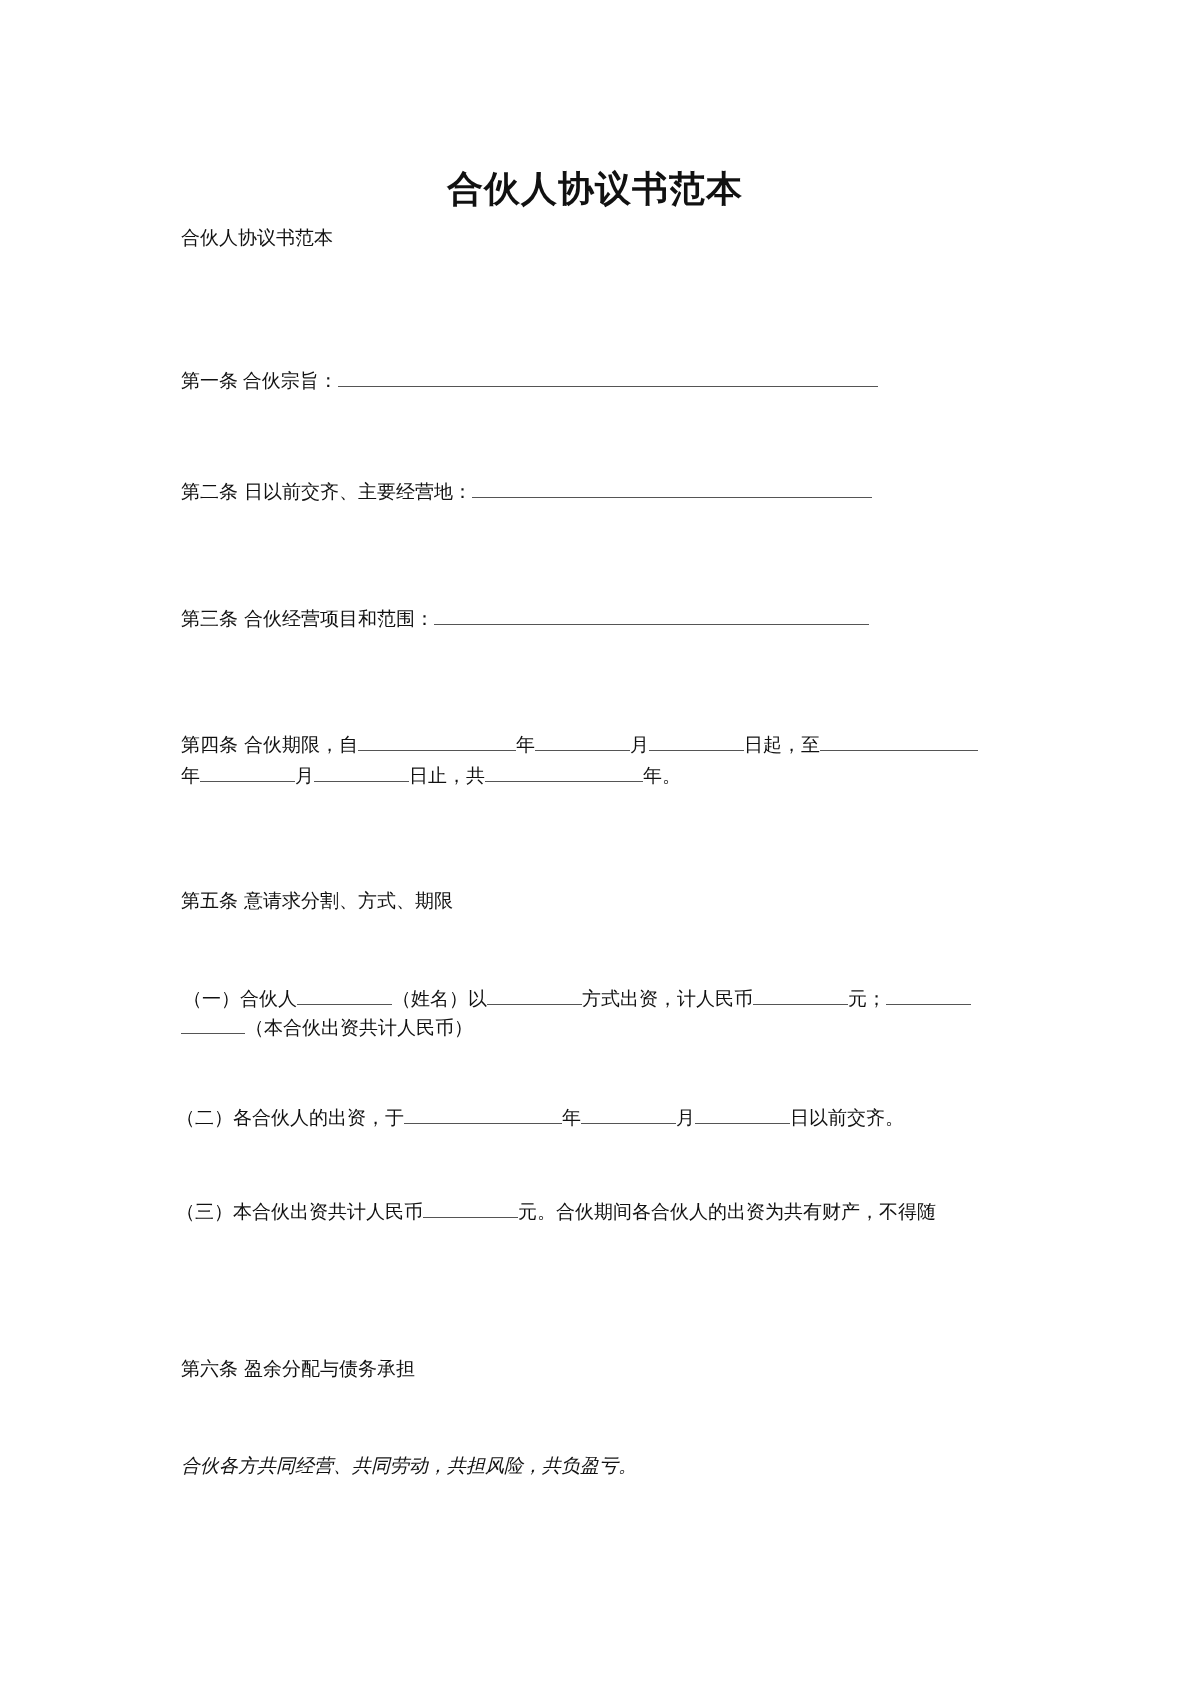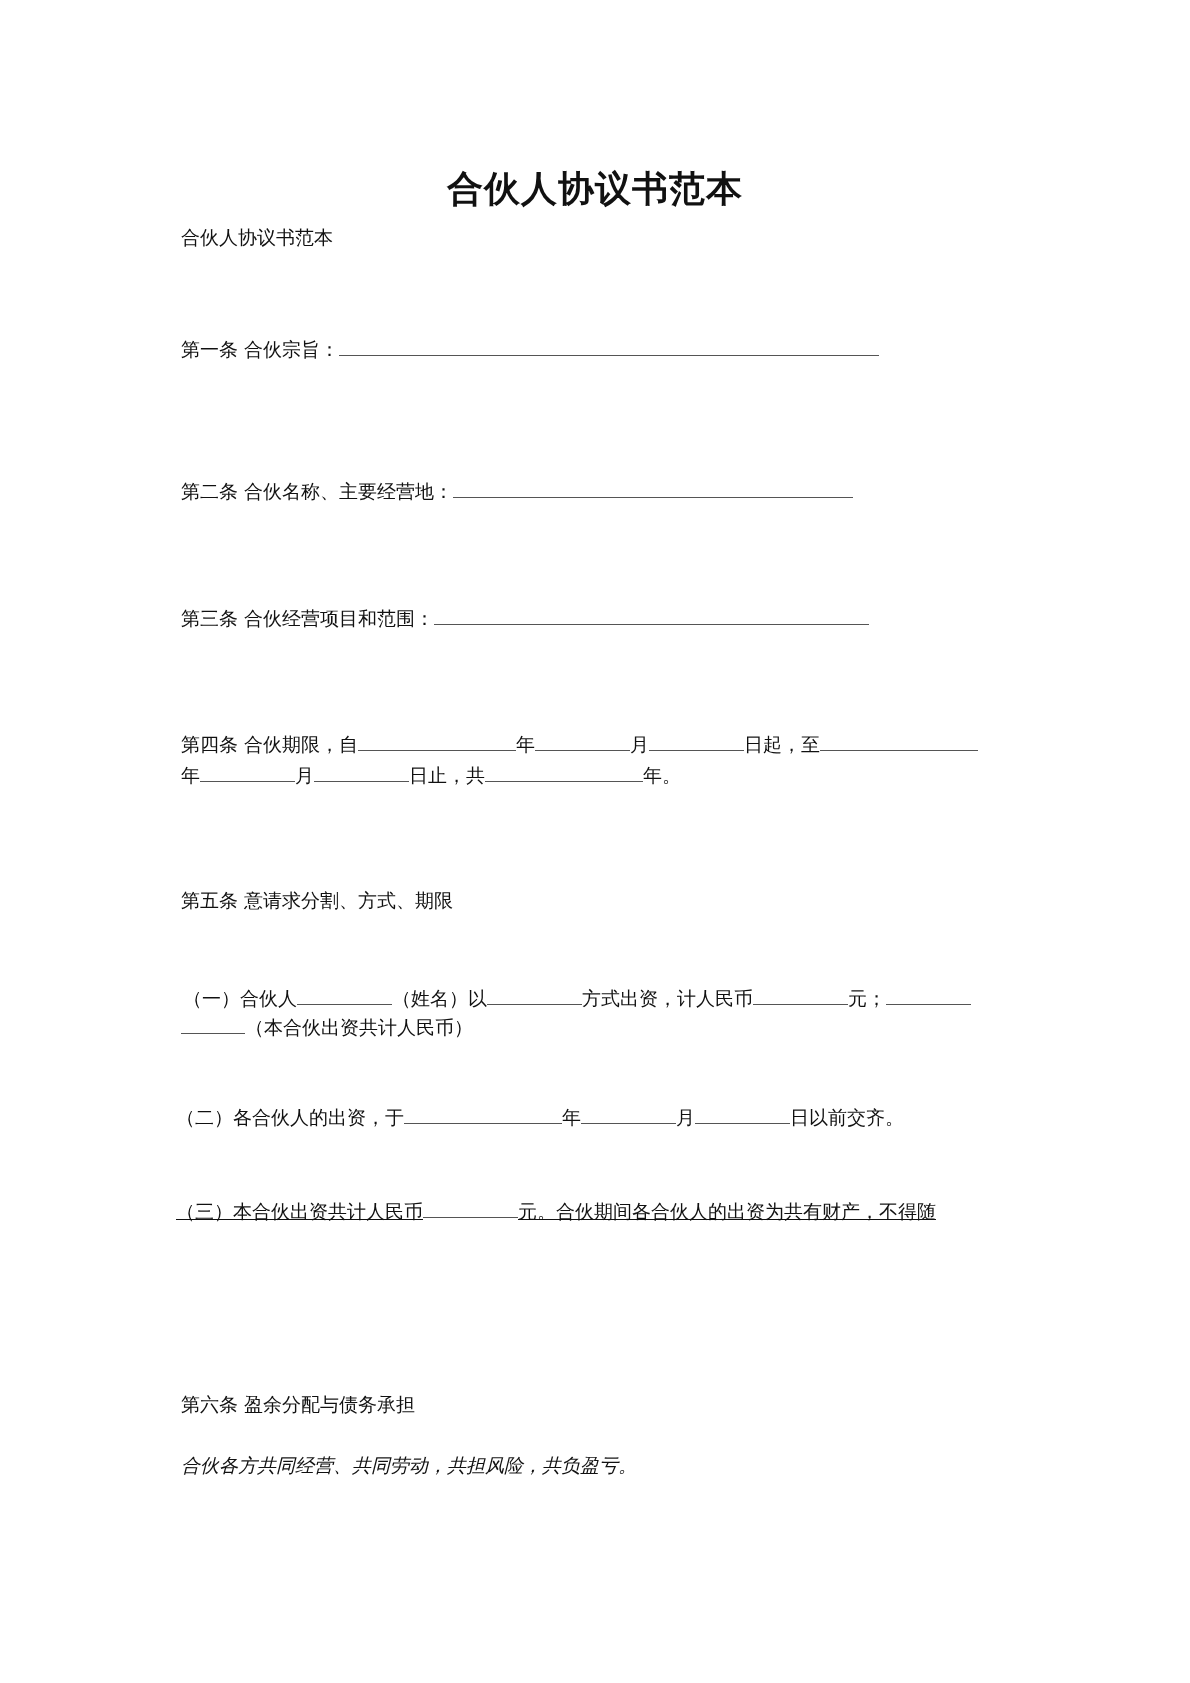--- a/index.html
+++ b/index.html
@@ -13,26 +13,26 @@
 </style>
 </head>
 <body>
 
 <div class="page">
 
   <div class="title">合伙人协议书范本</div>
 
   <div class="line" style="top:224px;">合伙人协议书范本</div>
 
-  <div class="line" style="top:336px;">
+  <div class="line" style="top:368px;font-family:Liberation Serif, serif;">
     <span>第一条  合伙宗旨：</span><span class="blank" style="width:540px;"></span>
   </div>
 
   <div class="line" style="top:478px;">
-    <span>第二条  合伙名称、主要经营地：</span><span class="blank" style="width:400px;"></span>
+    <span>第二条  日以前交齐、主要经营地：</span><span class="blank" style="width:400px;"></span>
   </div>
 
   <div class="line" style="top:605px;">
     <span>第三条  合伙经营项目和范围：</span><span class="blank" style="width:435px;"></span>
   </div>
 
   <div class="line" style="top:731px;">
     <span>第四条  合伙期限，自</span><span class="blank" style="width:158px;"></span><span>年</span><span class="blank" style="width:95px;"></span><span>月</span><span class="blank" style="width:95px;"></span><span>日起，至</span><span class="blank" style="width:158px;"></span>
   </div>
   <div class="line" style="top:762px;">
@@ -45,20 +45,20 @@
     <span>（一）合伙人</span><span class="blank" style="width:95px;"></span><span>（姓名）以</span><span class="blank" style="width:95px;"></span><span>方式出资，计人民币</span><span class="blank" style="width:95px;"></span><span>元；</span><span class="blank" style="width:85px;"></span>
   </div>
   <div class="line" style="top:1014px;">
     <span class="blank" style="width:64px;"></span><span>（本合伙出资共计人民币）</span>
   </div>
 
   <div class="line" style="top:1104px; left:176px;">
     <span>（二）各合伙人的出资，于</span><span class="blank" style="width:158px;"></span><span>年</span><span class="blank" style="width:95px;"></span><span>月</span><span class="blank" style="width:95px;"></span><span>日以前交齐。</span>
   </div>
 
-  <div class="line" style="top:1198px; left:176px;text-decoration:underline;">
+  <div class="line" style="top:1198px; left:176px;">
     <span>（三）本合伙出资共计人民币</span><span class="blank" style="width:95px;"></span><span>元。合伙期间各合伙人的出资为共有财产，不得随</span>
   </div>
 
-  <div class="line" style="top:1355px;margin-top:36px;">第六条  盈余分配与债务承担</div>
+  <div class="line" style="top:1355px;">第六条  盈余分配与债务承担</div>
   <div class="line" style="top:1452px;font-style:italic;">合伙各方共同经营、共同劳动，共担风险，共负盈亏。</div>
 
 </div>
 
 </body></html>

